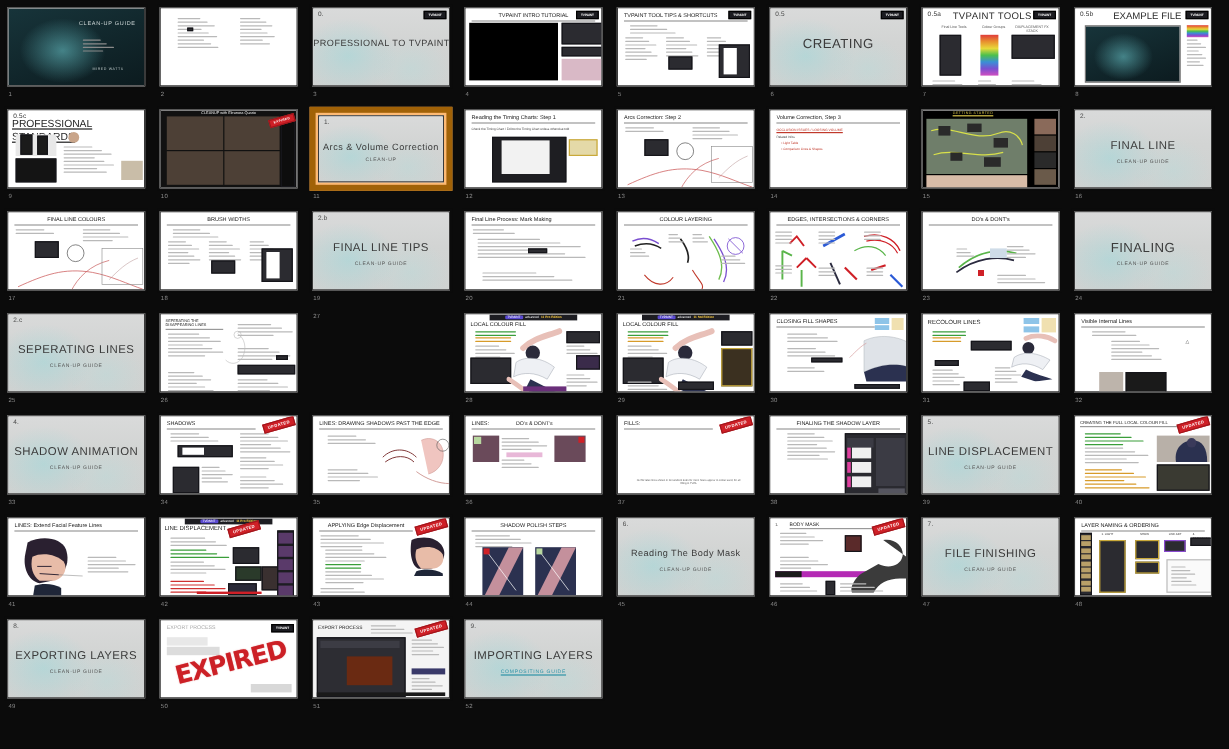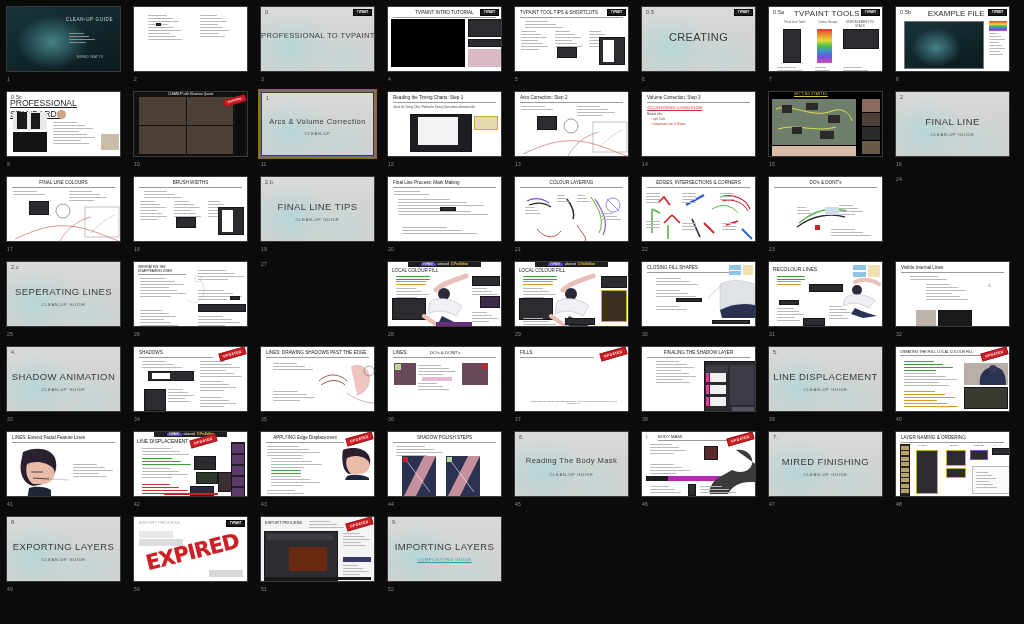--- a/index.html
+++ b/index.html
@@ -26,22 +26,22 @@
     display:flex; flex-direction:column;
     align-items:flex-start;
   }
   .thumb-wrap{
     width:119px; height:70px;
     position:relative;
     padding:2px;
     background:#0b0b0b;
   }
   .thumb-wrap.sel{
-    border:1px solid #a16207;
-    background:#737373;
+    border:5px solid #a16207;
+    background:#fdba74;
   }
   .slide{
     width:100%; height:100%;
     position:relative;
     overflow:hidden;
     background:#fff;
     border:1px solid #3a3a3a;
     font-size:2.6px;
     line-height:1.25;
     color:#333;
@@ -713,20 +713,27 @@
             <div class="lines" style="left:62px;top:52px">
               <div class="ln " style="width:24.2px"></div>
               <div class="ln " style="width:32.1px"></div>
               <div class="ln " style="width:40.0px"></div>
             </div>
           </div>
         </div>
         <div class="num">23</div>
       </div>
       <div class="cell">
+        <div class="thumb-wrap">
+          <div class="slide">
+            <div class="title-dark"></div>
+            <div class="sec-title lg">FINALING</div>
+            <div class="sec-sub">CLEAN-UP GUIDE</div>
+          </div>
+        </div>
         <div class="num">24</div>
       </div>
       <div class="cell">
         <div class="thumb-wrap">
           <div class="slide">
             <div class="title-dark"></div>
             <div class="sec-num">2.c</div>
             <div class="sec-title">SEPERATING LINES</div>
             <div class="sec-sub">CLEAN-UP GUIDE</div>
           </div>
@@ -1368,21 +1375,21 @@
             <span class="stamp" style="right:1px;top:3px">UPDATED</span>
           </div>
         </div>
         <div class="num">46</div>
       </div>
       <div class="cell">
         <div class="thumb-wrap">
           <div class="slide">
             <div class="title-dark"></div>
             <div class="sec-num">7.</div>
-            <div class="sec-title">MIRED FINISHING</div>
+            <div class="sec-title">FILE FINISHING</div>
             <div class="sec-sub">CLEAN-UP GUIDE</div>
           </div>
         </div>
         <div class="num">47</div>
       </div>
       <div class="cell">
         <div class="thumb-wrap">
           <div class="slide">
             <div class="content"></div>
             <div class="c-title">LAYER NAMING &amp; ORDERING</div>

